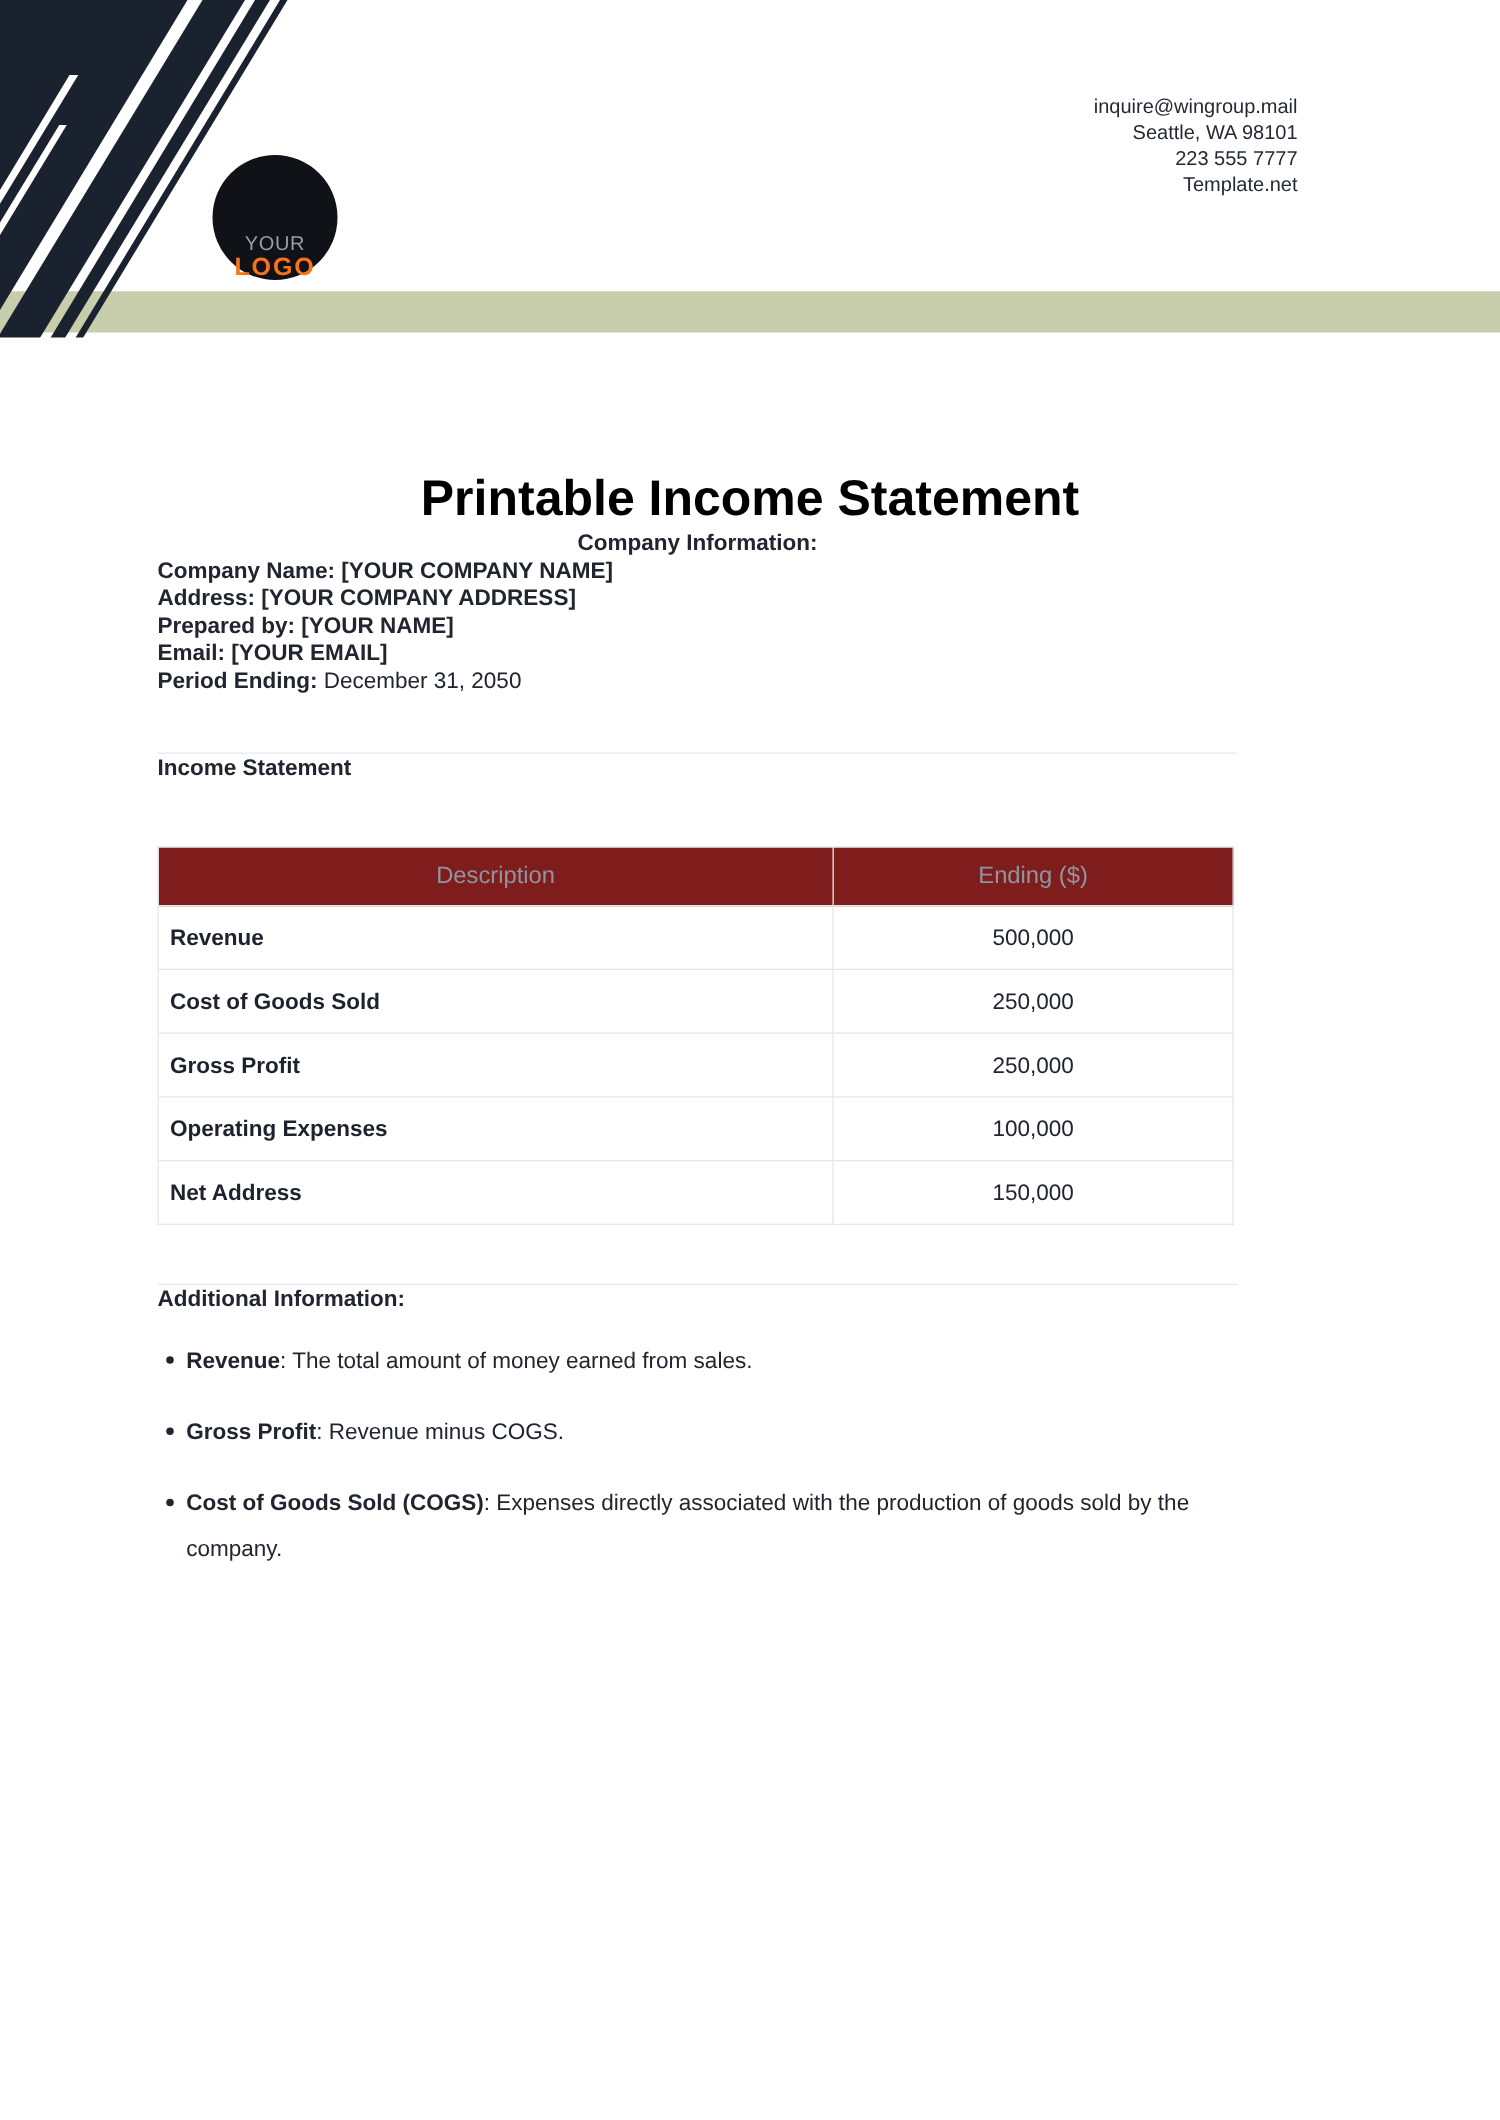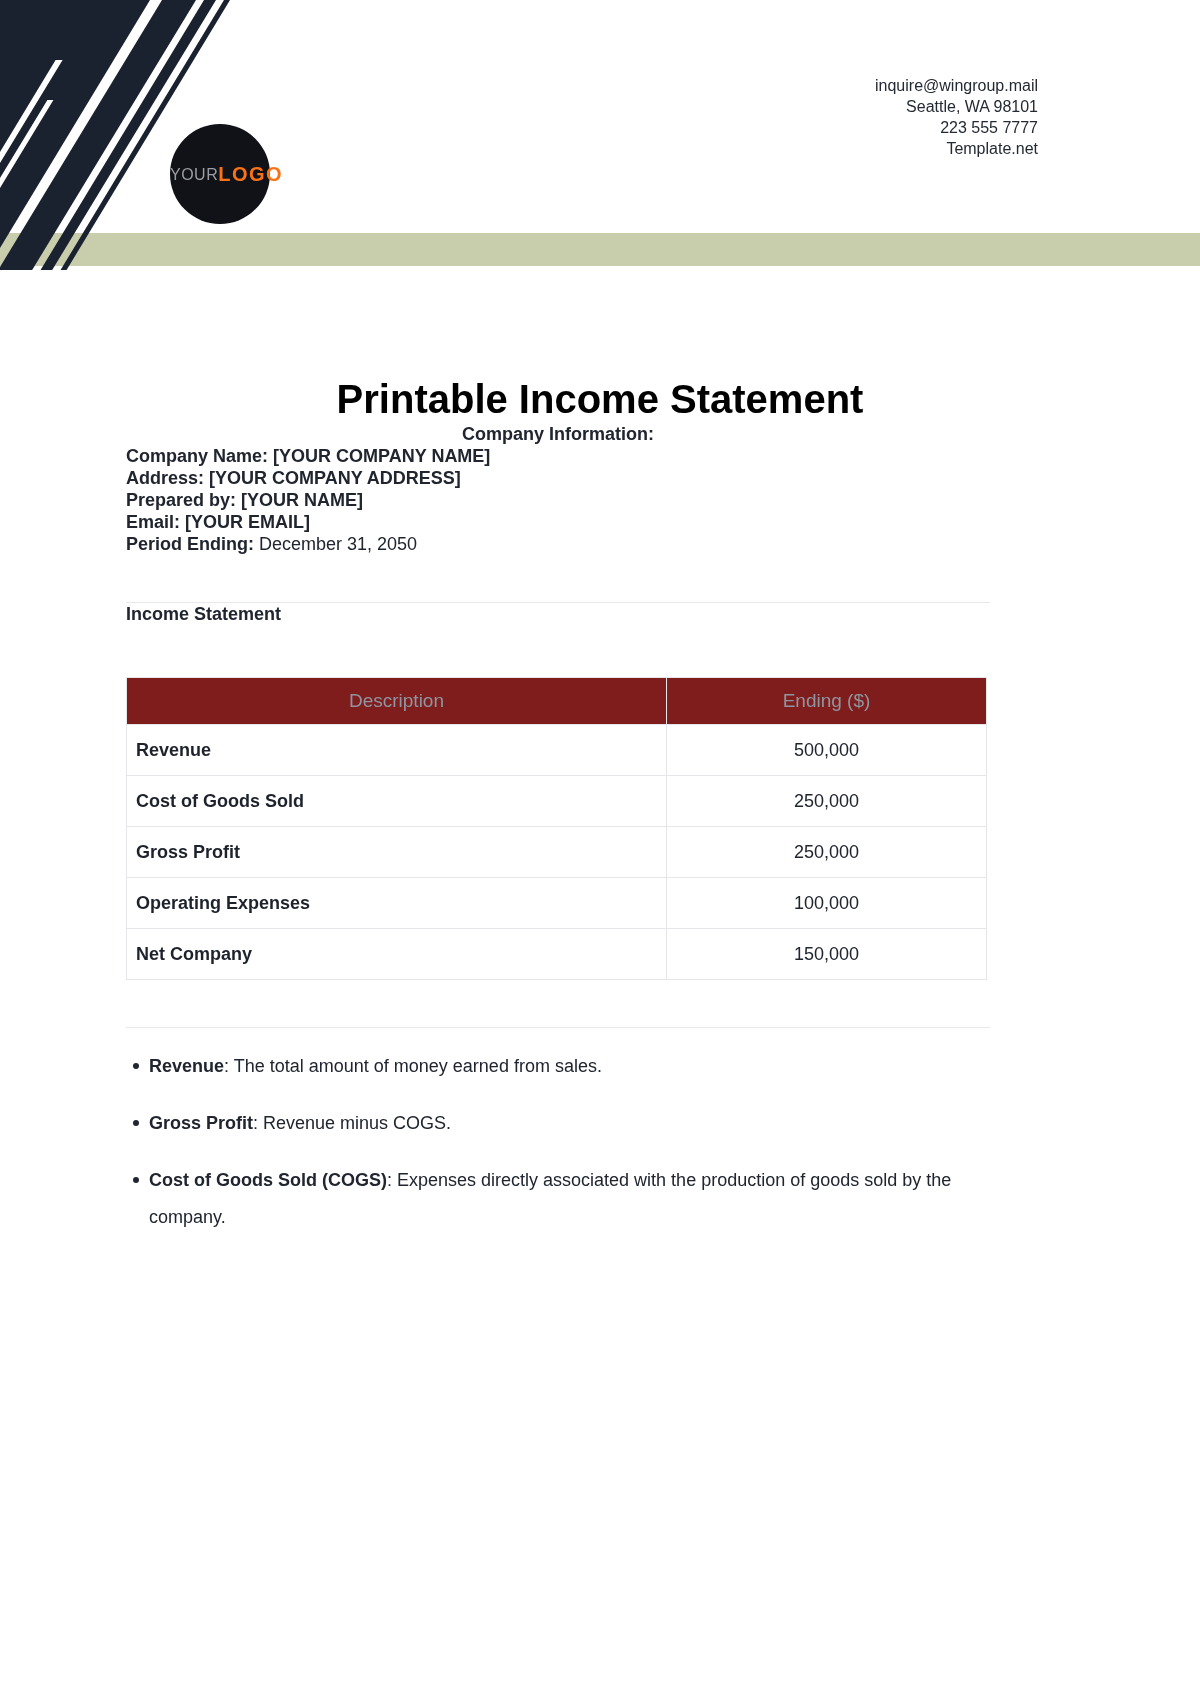--- a/index.html
+++ b/index.html
@@ -6,21 +6,21 @@
   .page{
     position:relative;width:1200px;height:1696px;overflow:hidden;
     background:#ffffff;color:#20252f;
     font-family:"Liberation Sans", sans-serif;
   }
   
   .band{position:absolute;top:233px;left:0;width:100%;height:33px;background:#c8cdab;}
   .deco{position:absolute;top:0;left:0;width:260px;height:270px;}
   .logo{
     position:absolute;top:124px;left:170px;width:100px;height:100px;border-radius:50%;
-    background:#101218;display:flex;flex-direction:row;align-items:center;justify-content:space-between;z-index:3;
+    background:#101218;display:flex;flex-direction:column;align-items:center;justify-content:flex-end;z-index:3;
   }
   .logo .l1{color:#9a9da3;font-size:16px;letter-spacing:.5px;line-height:19px;}
   .logo .l2{color:#f97316;font-size:20px;font-weight:bold;letter-spacing:1.5px;line-height:19px;}
   .contact{
     position:absolute;top:75px;right:162px;text-align:right;
     font-size:16px;line-height:21px;color:#242a33;
   }
   
   .title{
     margin:375px 0 0;text-align:center;
@@ -118,28 +118,29 @@
         </tr>
         <tr>
           <td class="desc">Gross Profit</td>
           <td class="amt">250,000</td>
         </tr>
         <tr>
           <td class="desc">Operating Expenses</td>
           <td class="amt">100,000</td>
         </tr>
         <tr>
-          <td class="desc">Net Company</td>
+          <td class="desc">Net Address</td>
           <td class="amt">150,000</td>
         </tr>
       </tbody>
     </table>
 
     <hr class="divider">
 
+    <p class="add-heading">Additional Information:</p>
 
     <ul class="bullets">
       <li><strong>Revenue</strong><span>: The total amount of money earned from sales.</span></li>
       <li><strong>Gross Profit</strong><span>: Revenue minus COGS.</span></li>
       <li><strong>Cost of Goods Sold (COGS)</strong><span>: Expenses directly associated with the production of goods sold by the company.</span></li>
     </ul>
 
   </div>
 </div>
 

